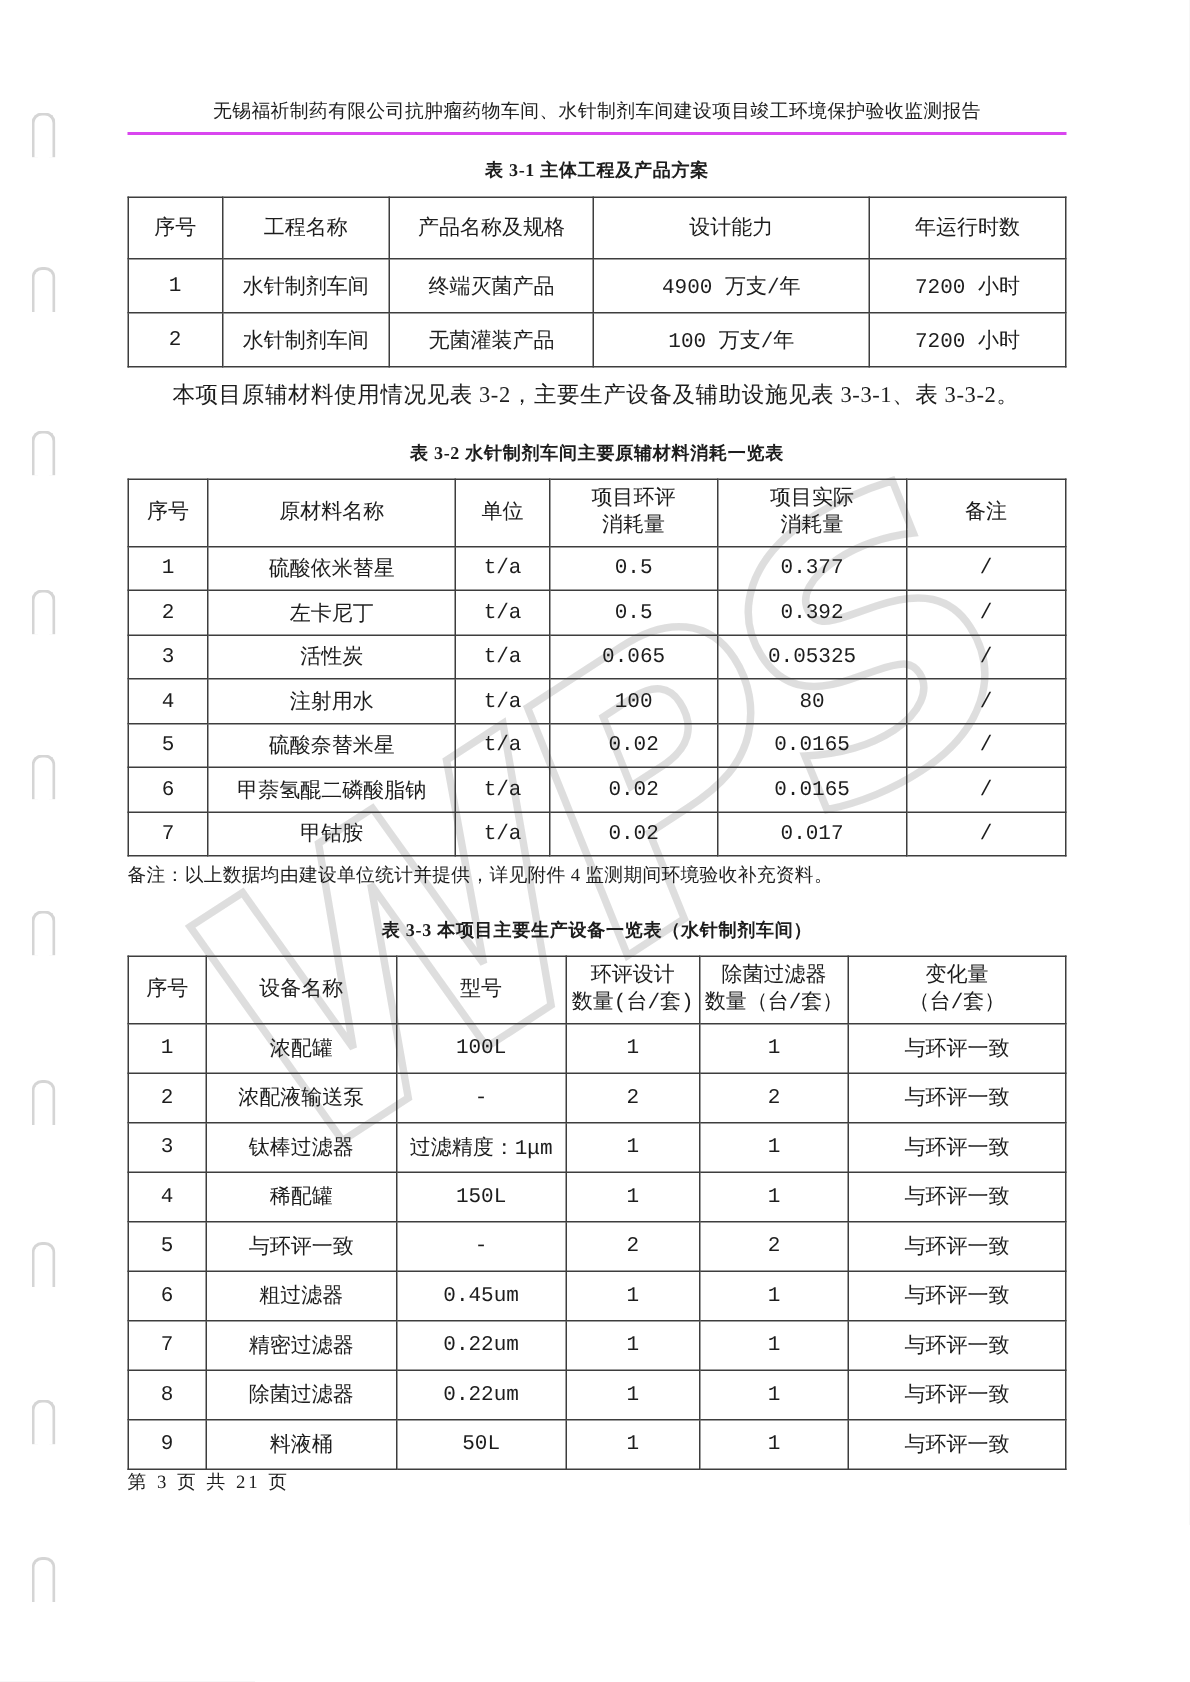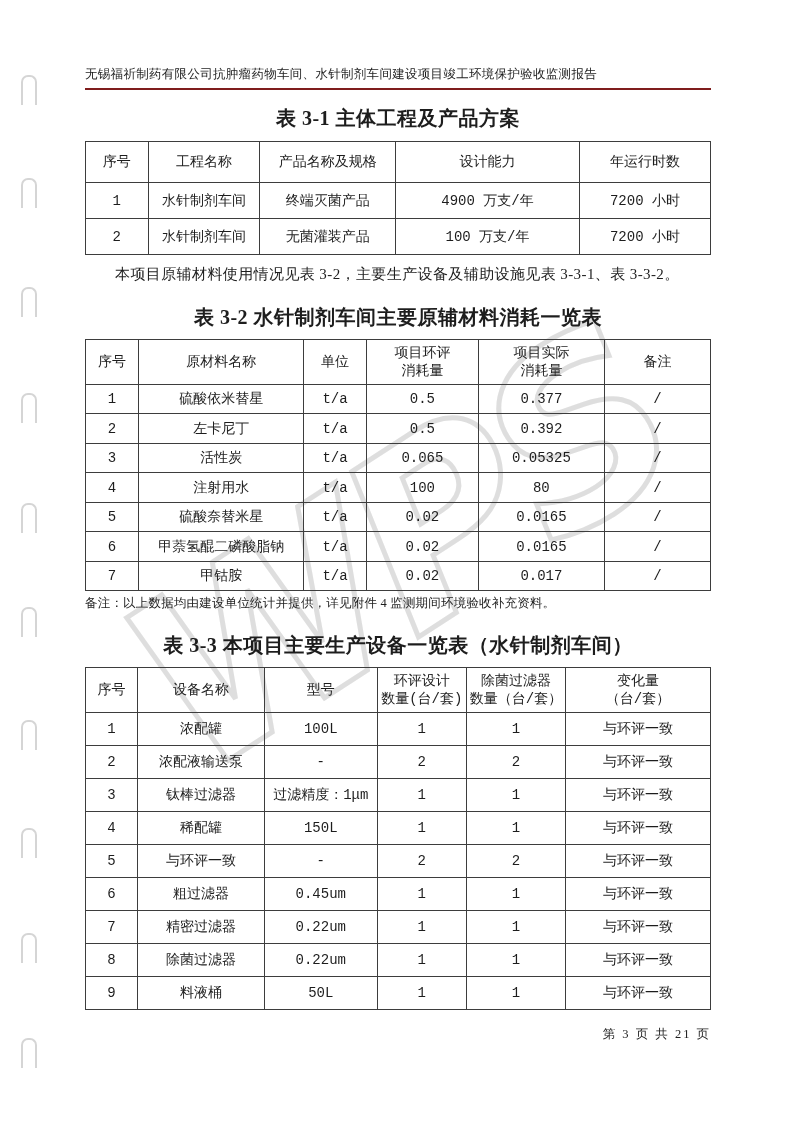--- a/index.html
+++ b/index.html
@@ -43,28 +43,28 @@
   }
   
   .content{
     position:absolute;
     left:85px;top:66px;
     width:626px;
     z-index:1;
   }
   .doc-header{
     font-size:12.5px;
-    text-align:left;
+    text-align:center;
     letter-spacing:.3px;
     padding-bottom:5px;
-    border-bottom:2px solid #7f1d1d;
+    border-bottom:2px solid #d946ef;
     white-space:nowrap;
   }
   .tbl-title{
-    font-size:20px;
+    font-size:12px;
     font-weight:bold;
     text-align:center;
     letter-spacing:.5px;
     font-family:Liberation Serif, serif;
   }
   .title-1{margin:15px 0 9px 0;}
   .title-2{margin:15px 0 8px 0;}
   .title-3{margin:20px 0 8px 0;}
   .sec-heading{
     font-size:15px;
@@ -121,22 +121,21 @@
   .t3 th:nth-child(4),.t3 td:nth-child(4){width:14.2%;}
   .t3 th:nth-child(5),.t3 td:nth-child(5){width:15.8%;}
   .t3 th:nth-child(6),.t3 td:nth-child(6){width:23.5%;}
   .note{
     font-size:12.5px;
     margin-top:4px;
     letter-spacing:.2px;
   }
   .footer{
     font-size:12.5px;
-    text-align:right;
-    margin-top:16px;
+    text-align:left;
     letter-spacing:2px;
   }
 </style>
 </head>
 <body>
 
 <div class="page">
 
   <div id="binding-marks">
       <div class="binding-mark" style="top: 75px;"></div>

